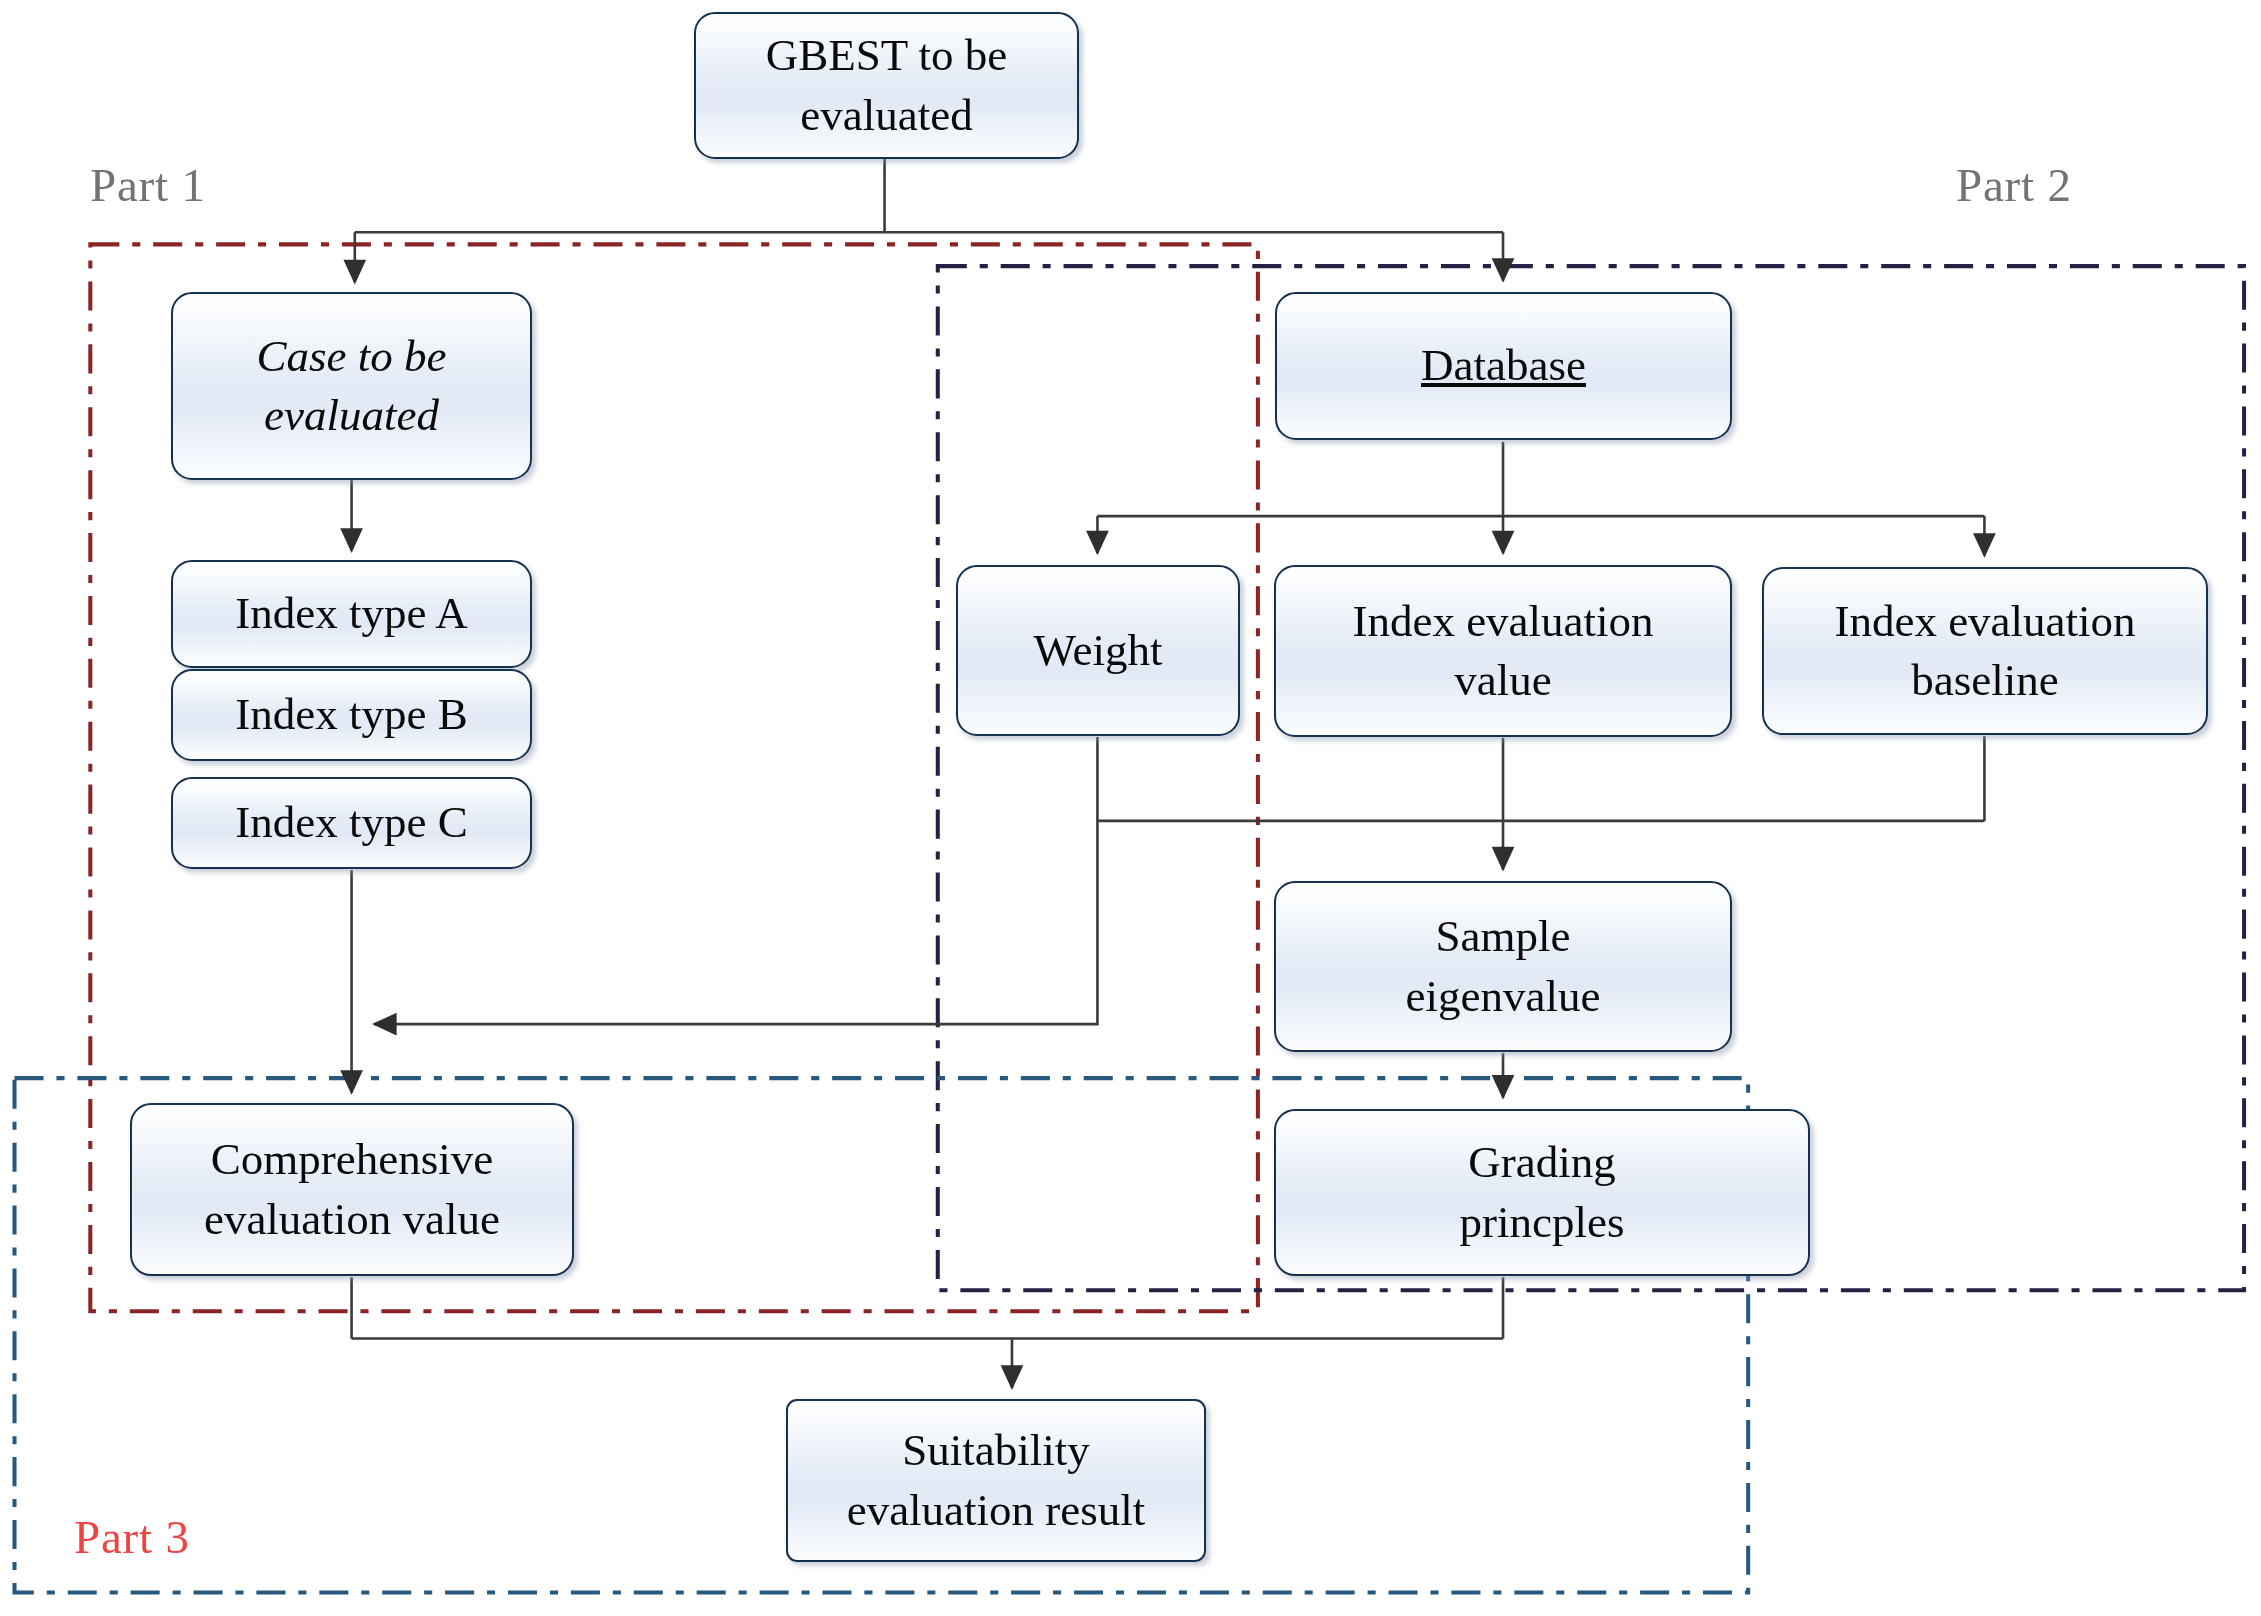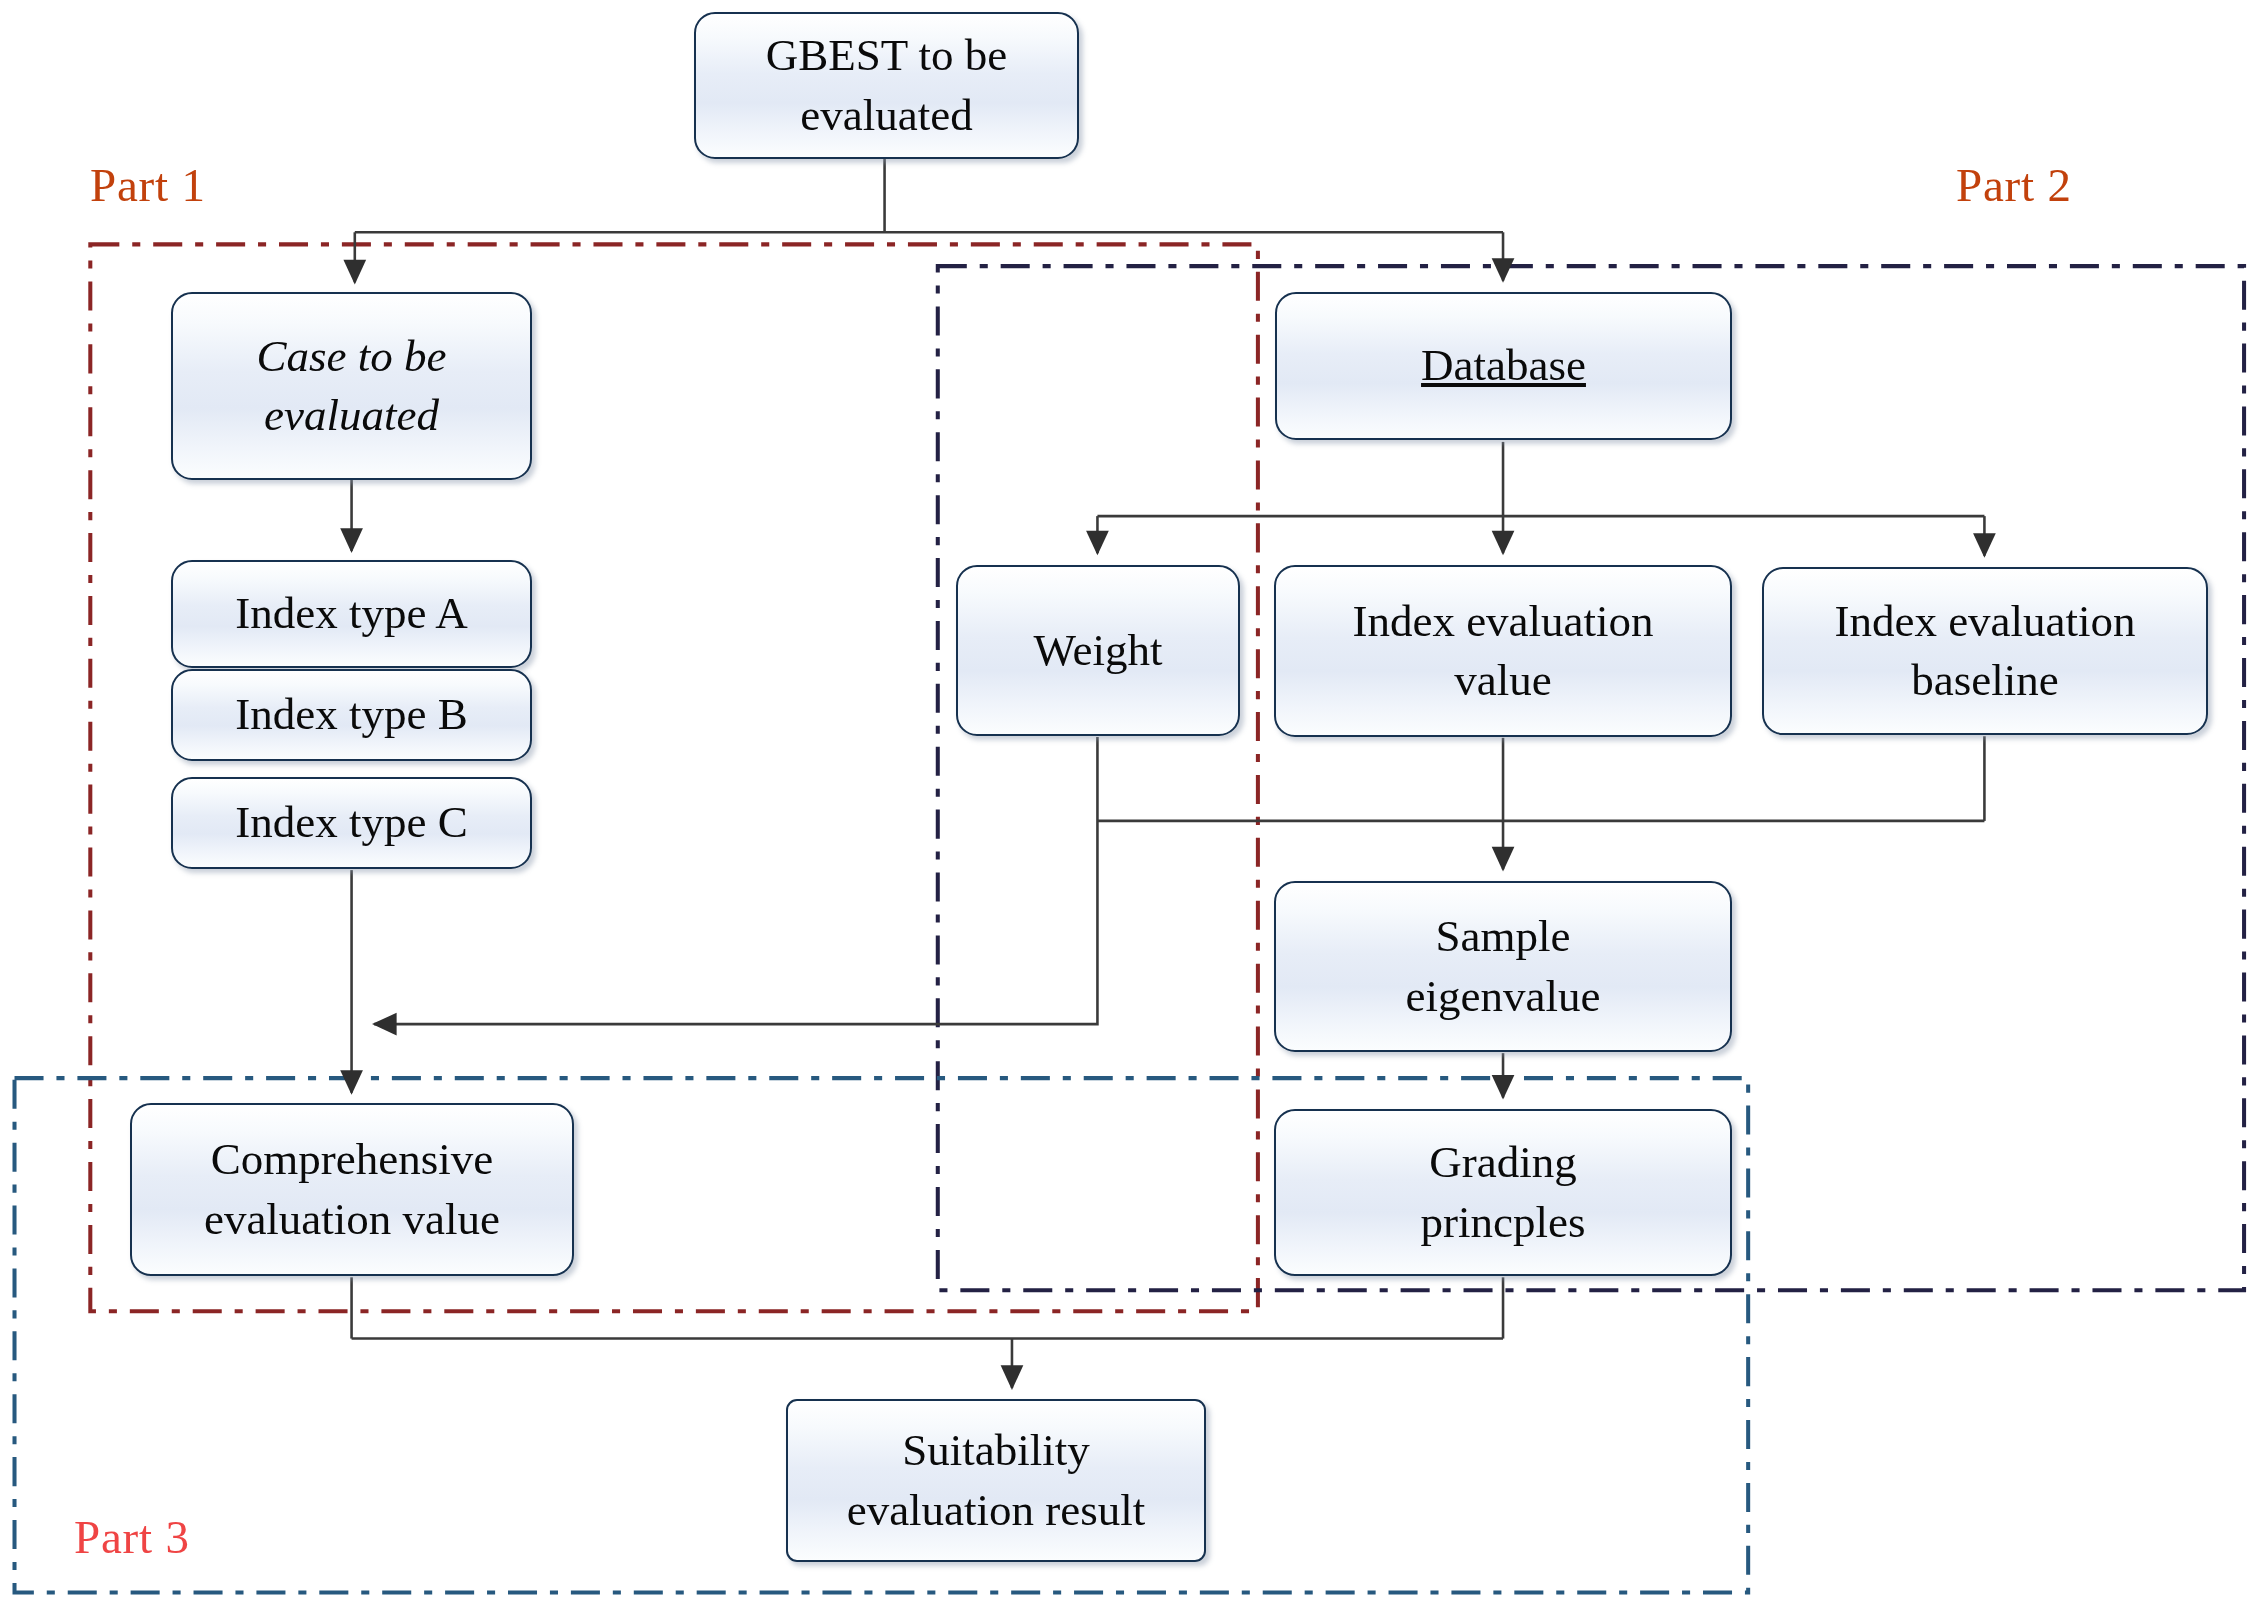--- a/index.html
+++ b/index.html
@@ -11,21 +11,21 @@
   .node{
     position:absolute;z-index:2;box-sizing:border-box;
     border:2.4px solid #16314f;border-radius:21px;
     background:linear-gradient(180deg,#ffffff 0%,#f7fafd 16%,#e7edf7 42%,#e2e9f5 62%,#f1f5fb 84%,#fbfdfe 100%);
     box-shadow:3.2px 4px 5.6px rgba(140,152,172,0.45);
     display:flex;flex-direction:column;align-items:center;justify-content:center;
     text-align:right;color:#0a0a0a;font-size:45px;line-height:1.32;
   }
   .node span{display:block;white-space:nowrap;}
   .region-label{
-    position:absolute;z-index:3;font-size:47px;color:#c2410c;letter-spacing:0.8px;
+    position:absolute;z-index:3;font-size:47px;color:#737373;letter-spacing:0.8px;
   }
   .lbl-part3{color:#ef4444;}
 </style>
 </head>
 <body>
 
 <div id="stage">
   <svg id="conn" width="2261" height="1616" viewBox="0 0 2804 2004">
     <defs>
       <marker id="ah" viewBox="0 0 12 12" refX="10.5" refY="6" markerWidth="11" markerHeight="11" orient="auto-start-reverse">
@@ -91,21 +91,21 @@
       <span>value</span>
     </div>
     <div class="node" style="left: 1762px; top: 567px; width: 446px; height: 168px;">
       <span>Index evaluation</span>
       <span>baseline</span>
     </div>
     <div class="node" style="left: 1274px; top: 881px; width: 458px; height: 171px;">
       <span>Sample</span>
       <span>eigenvalue</span>
     </div>
-    <div class="node" style="left: 1274px; top: 1109px; width: 458px; height: 167px;">
+    <div class="node" style="left: 1274px; top: 1109px; width: 536px; height: 167px;">
       <span>Grading</span>
       <span>princples</span>
     </div>
     <div class="node" style="left: 130px; top: 1103px; width: 444px; height: 173px;">
       <span>Comprehensive</span>
       <span>evaluation value</span>
     </div>
     <div class="node" style="left: 786px; top: 1399px; width: 420px; height: 163px; border-radius: 11px;">
       <span>Suitability</span>
       <span>evaluation result</span>

